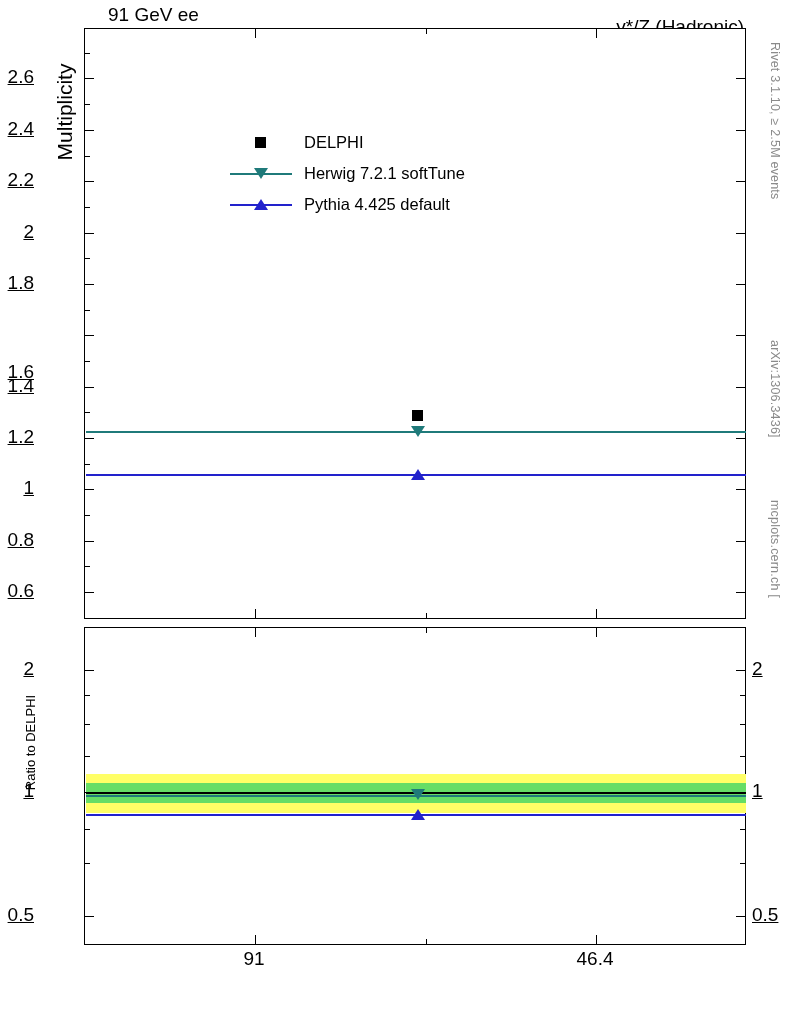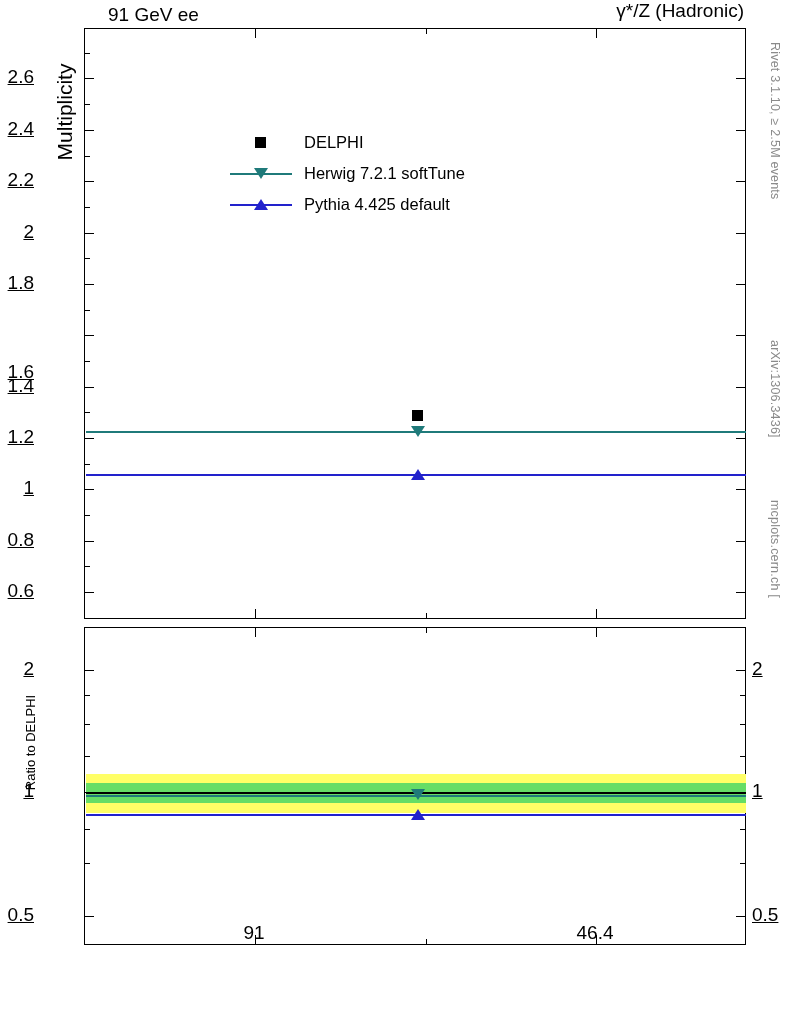--- a/index.html
+++ b/index.html
@@ -2,21 +2,21 @@
 <html><head>
 <meta charset="utf-8">
 <style>
   html,body{margin:0;padding:0;background:#ffffff;}
   body{width:786px;height:1024px;font-family:"Liberation Sans",sans-serif;color:#000;overflow:hidden;}
   .root{position:relative;width:786px;height:1024px;}
 
   
   .hdr{position:absolute;font-size:19px;color:#000;}
   #hdr-left{left:108px;top:4px;}
-  #hdr-right{right:42px;top:0;}
+  #hdr-right{right:42px;top:16px;}
 
   
   #ylabel-main{
     position:absolute;left:-35px;top:100px;width:200px;text-align:center;
     transform:rotate(-90deg);transform-origin:center center;font-size:21px;
   }
   #ylabel-ratio{
     position:absolute;left:-55px;top:735px;width:170px;text-align:center;
     transform:rotate(-90deg);transform-origin:center center;font-size:13px;
   }
@@ -42,21 +42,21 @@
   .xtick{bottom:0;width:1px;height:9px;}
   .xtick.minor{height:5px;}
   .xtick-t{top:0;width:1px;height:9px;}
   .xtick-t.minor{height:5px;}
 
   
   .ylab{position:absolute;font-size:19px;text-align:right;transform:translateY(-50%);text-decoration:underline;}
   .ylab-main{right:752px;}
   .ylab-ratio-left{right:752px;}
   .ylab-ratio-right{left:752px;text-align:left;}
-  .xlab{position:absolute;font-size:19px;transform:translateX(-50%);top:922px;}
+  .xlab{position:absolute;font-size:19px;transform:translateX(-50%);top:948px;}
 
   
   .hline{position:absolute;height:2px;}
   .marker{position:absolute;}
 
   .sq{width:11px;height:11px;background:#000;}
   .tri-down{width:0;height:0;border-left:7px solid transparent;border-right:7px solid transparent;border-top:11px solid #1f7a7a;}
   .tri-up{width:0;height:0;border-left:7px solid transparent;border-right:7px solid transparent;border-bottom:11px solid #2222cc;}
 
   

